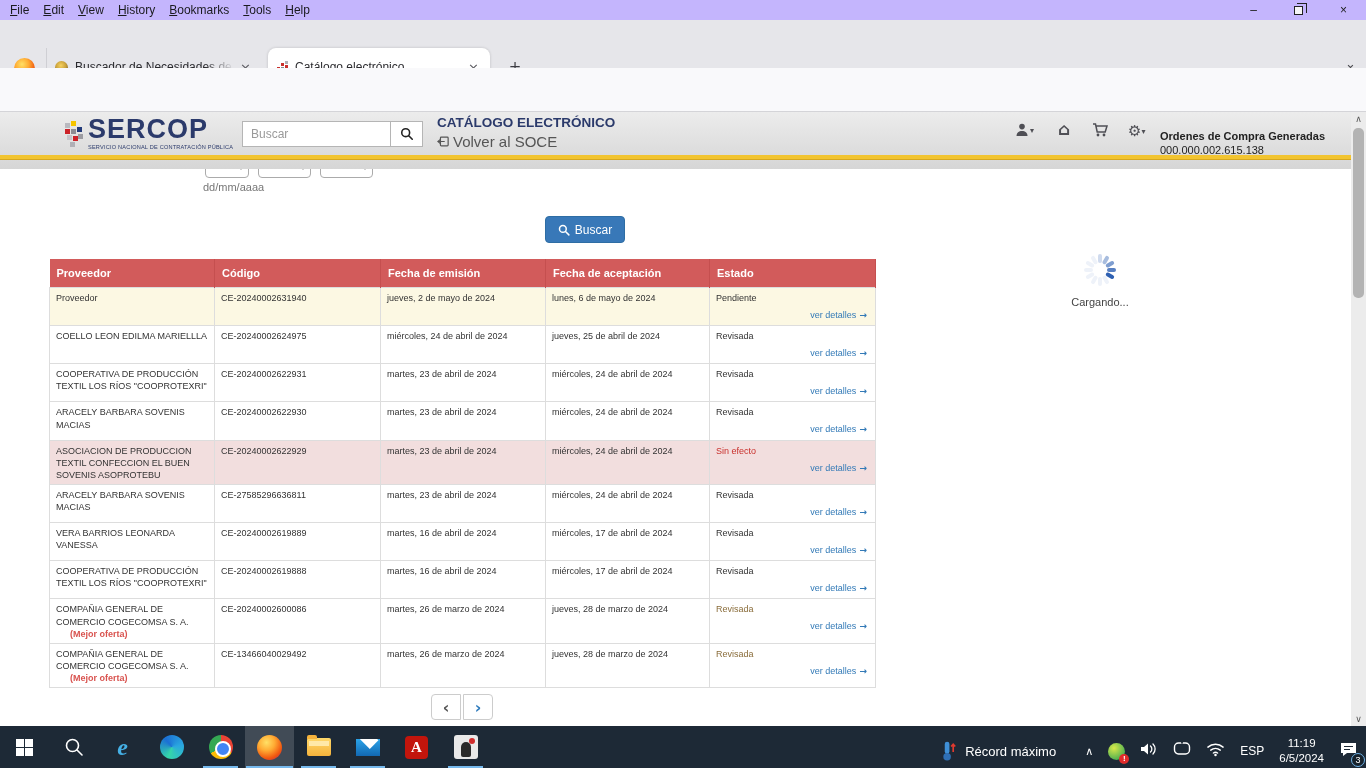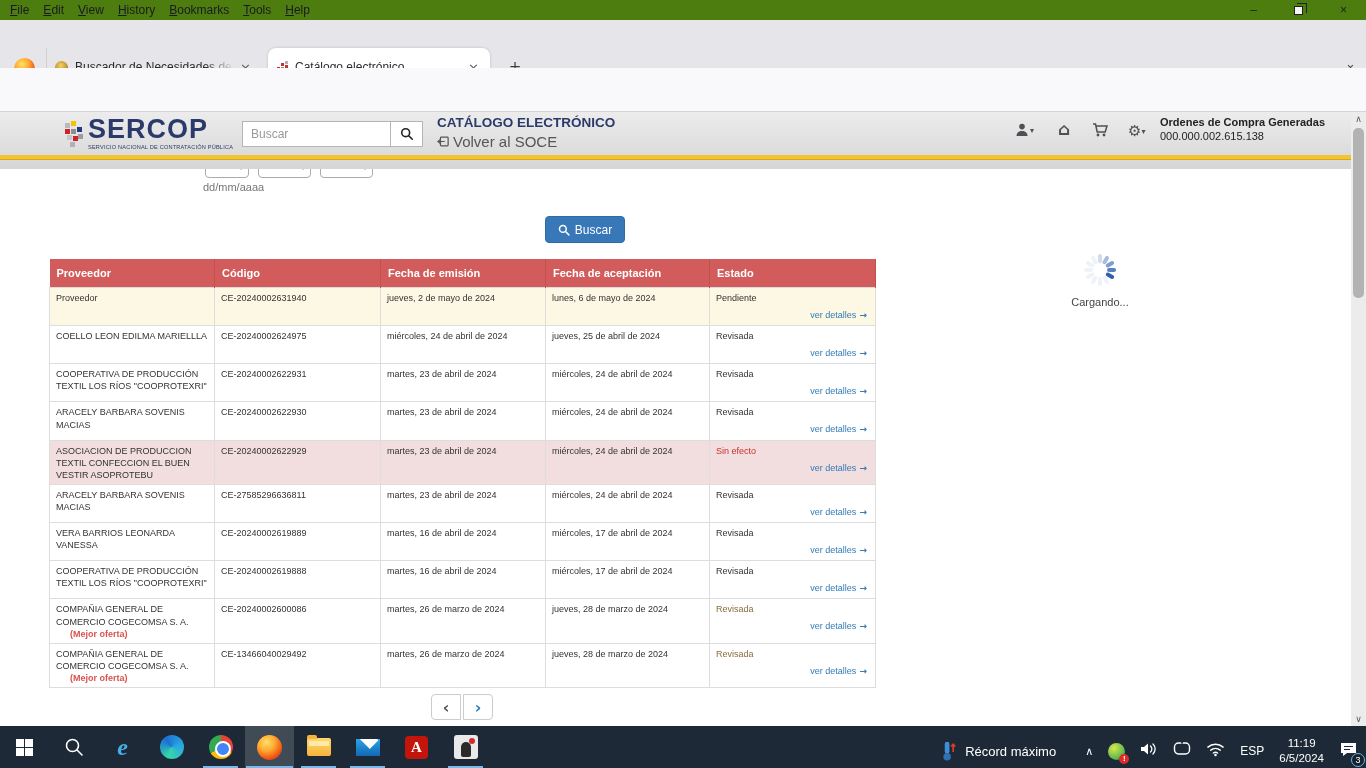--- a/index.html
+++ b/index.html
@@ -1,21 +1,21 @@
 <!DOCTYPE html>
 <html><head>
 <meta charset="utf-8">
 <style>
   * { margin:0; padding:0; box-sizing:border-box; }
   html,body { width:1366px; height:768px; overflow:hidden; font-family:"Liberation Sans", sans-serif; background:#fff; }
   .glyph { font-family:"DejaVu Sans", "Liberation Sans", sans-serif; }
   #stage { position:relative; width:1366px; height:768px; }
 
   
-  #titlebar { position:absolute; left:0; top:0; width:1366px; height:20px; background:#4d7c0f; display:flex; align-items:center; }
+  #titlebar { position:absolute; left:0; top:0; width:1366px; height:20px; background:#c4b5fd; display:flex; align-items:center; }
   #menubar-items { display:flex; gap:14px; padding-left:10px; }
   .menu-item { display:inline-block; font-size:12px; color:#1b1b1f; cursor:default; }
   .menu-item::first-letter { text-decoration:underline; }
   #win-controls { position:absolute; right:0; top:0; height:20px; display:flex; }
   .win-btn { width:45px; height:20px; display:flex; align-items:center; justify-content:center; color:#222; font-size:12px; }
   .restore-box { width:9px; height:9px; border:1px solid #222; position:relative; background:#f5f5f6; }
   .restore-box::before { content:""; position:absolute; left:2px; top:-4px; width:9px; height:9px; border:1px solid #222; border-bottom:none; border-left:none; }
 
   #tabstrip { position:absolute; left:0; top:20px; width:1366px; height:48px; background:#e6e6ea; }
   #ff-orb { position:absolute; left:14px; top:38px; width:21px; height:21px; border-radius:50%;
@@ -54,21 +54,21 @@
     box-shadow:6px -2px 0 #f5c400, 0 6px 0 #cc2229, 6px 6px 0 #8d8d94, 12px 4px 0 #223a7a, 2px 12px 0 #c5c5cb, 8px 13px 0 #cc2229, 13px 11px 0 #9b9ba1, 5px 19px 0 #b0b0b6; }
   #brand-name { font-size:27px; font-weight:bold; color:#2b3a6b; letter-spacing:1px; line-height:27px; }
   #brand-sub { font-size:5.6px; color:#2b3a6b; letter-spacing:.2px; margin-top:1px; }
   #hdr-search { position:absolute; left:242px; top:9px; display:flex; }
   #hdr-search input { width:148px; height:26px; border:1px solid #b5b5b5; border-right:none; padding:0 8px; font-size:12px; color:#333; background:#fff; outline:none; }
   #hdr-search input::placeholder { color:#9a9a9a; }
   #hdr-search button { width:33px; height:26px; background:#fff; border:1px solid #b5b5b5; display:flex; align-items:center; justify-content:center; }
   #cat-title { position:absolute; left:437px; top:3px; font-size:13.5px; font-weight:bold; color:#2b3a6b; }
   #back-soce { position:absolute; left:437px; top:21px; font-size:15px; color:#555; display:flex; align-items:center; gap:4px; }
   .hdr-icons { position:absolute; top:10px; display:flex; align-items:center; color:#4f4f55; }
-  #session-info { position:absolute; left:1160px; top:4px; }
+  #session-info { position:absolute; left:1160px; top:18px; }
   #session-title { font-size:11px; font-weight:bold; color:#222; }
   #session-id { font-size:11px; color:#222; margin-top:2px; }
 
   
   #hasta-label { position:absolute; left:152px; top:36px; font-size:12px; font-weight:bold; color:#333; z-index:1; }
   .dsel { position:absolute; top:44px; height:22px; border:1px solid #ababab; border-radius:4px; background:#fff; display:flex; align-items:center; justify-content:flex-end; padding-right:5px; font-size:8px; color:#555; z-index:1; }
   #date-hint { position:absolute; left:203px; top:69px; font-size:11px; color:#777; }
 
   #buscar-btn { position:absolute; left:545px; top:104px; width:80px; height:27px; background:#3878b8; border:1px solid #2e6da4; border-radius:4px; color:#fff; font-size:12px; display:flex; align-items:center; justify-content:center; gap:5px; }
 
@@ -347,21 +347,21 @@
             <td><span>ARACELY BARBARA SOVENIS MACIAS</span></td>
             <td>CE-20240002622930</td>
             <td>martes, 23 de abril de 2024</td>
             <td>miércoles, 24 de abril de 2024</td>
             <td>
               <div class="status st-normal">Revisada</div>
               <div class="vd"><span class="vd-link">ver detalles</span><span class="vd-arrow glyph"> →</span></div>
             </td>
           </tr>
           <tr class="row-pink">
-            <td><span>ASOCIACION DE PRODUCCION TEXTIL CONFECCION EL BUEN VESTIR ASOPROTEBU</span></td>
+            <td><span>ASOCIACION DE PRODUCCION TEXTIL CONFECCION EL BUEN SOVENIS ASOPROTEBU</span></td>
             <td>CE-20240002622929</td>
             <td>martes, 23 de abril de 2024</td>
             <td>miércoles, 24 de abril de 2024</td>
             <td>
               <div class="status st-danger">Sin efecto</div>
               <div class="vd"><span class="vd-link">ver detalles</span><span class="vd-arrow glyph"> →</span></div>
             </td>
           </tr>
           <tr>
             <td><span>ARACELY BARBARA SOVENIS MACIAS</span></td>

